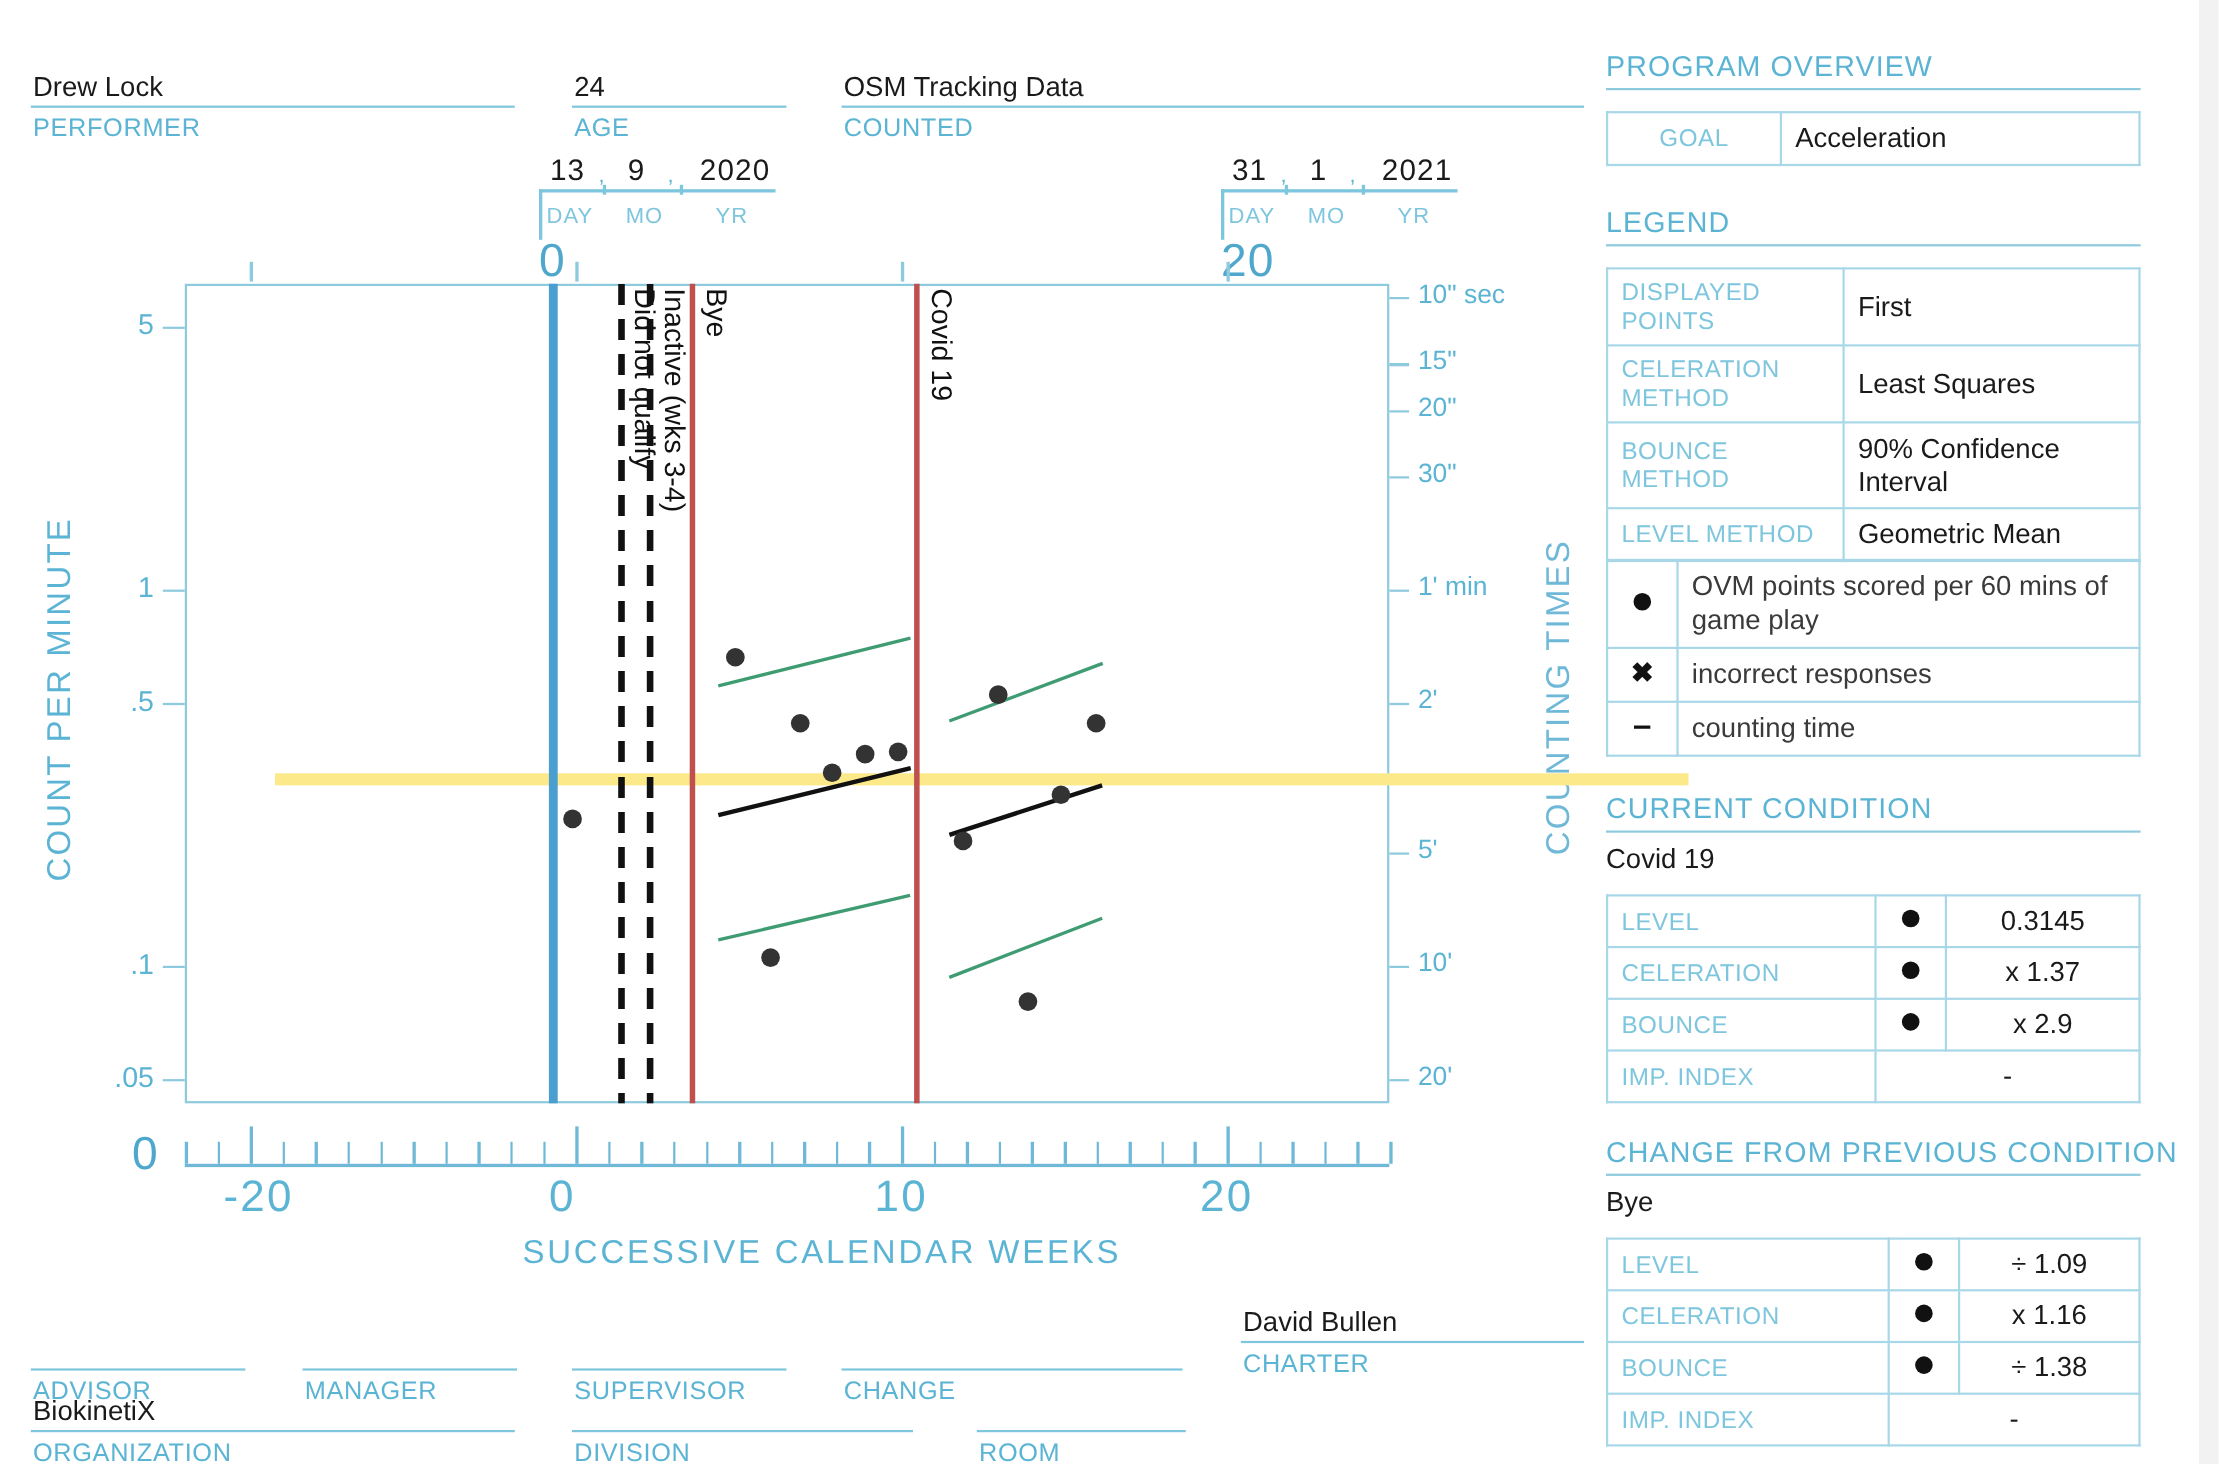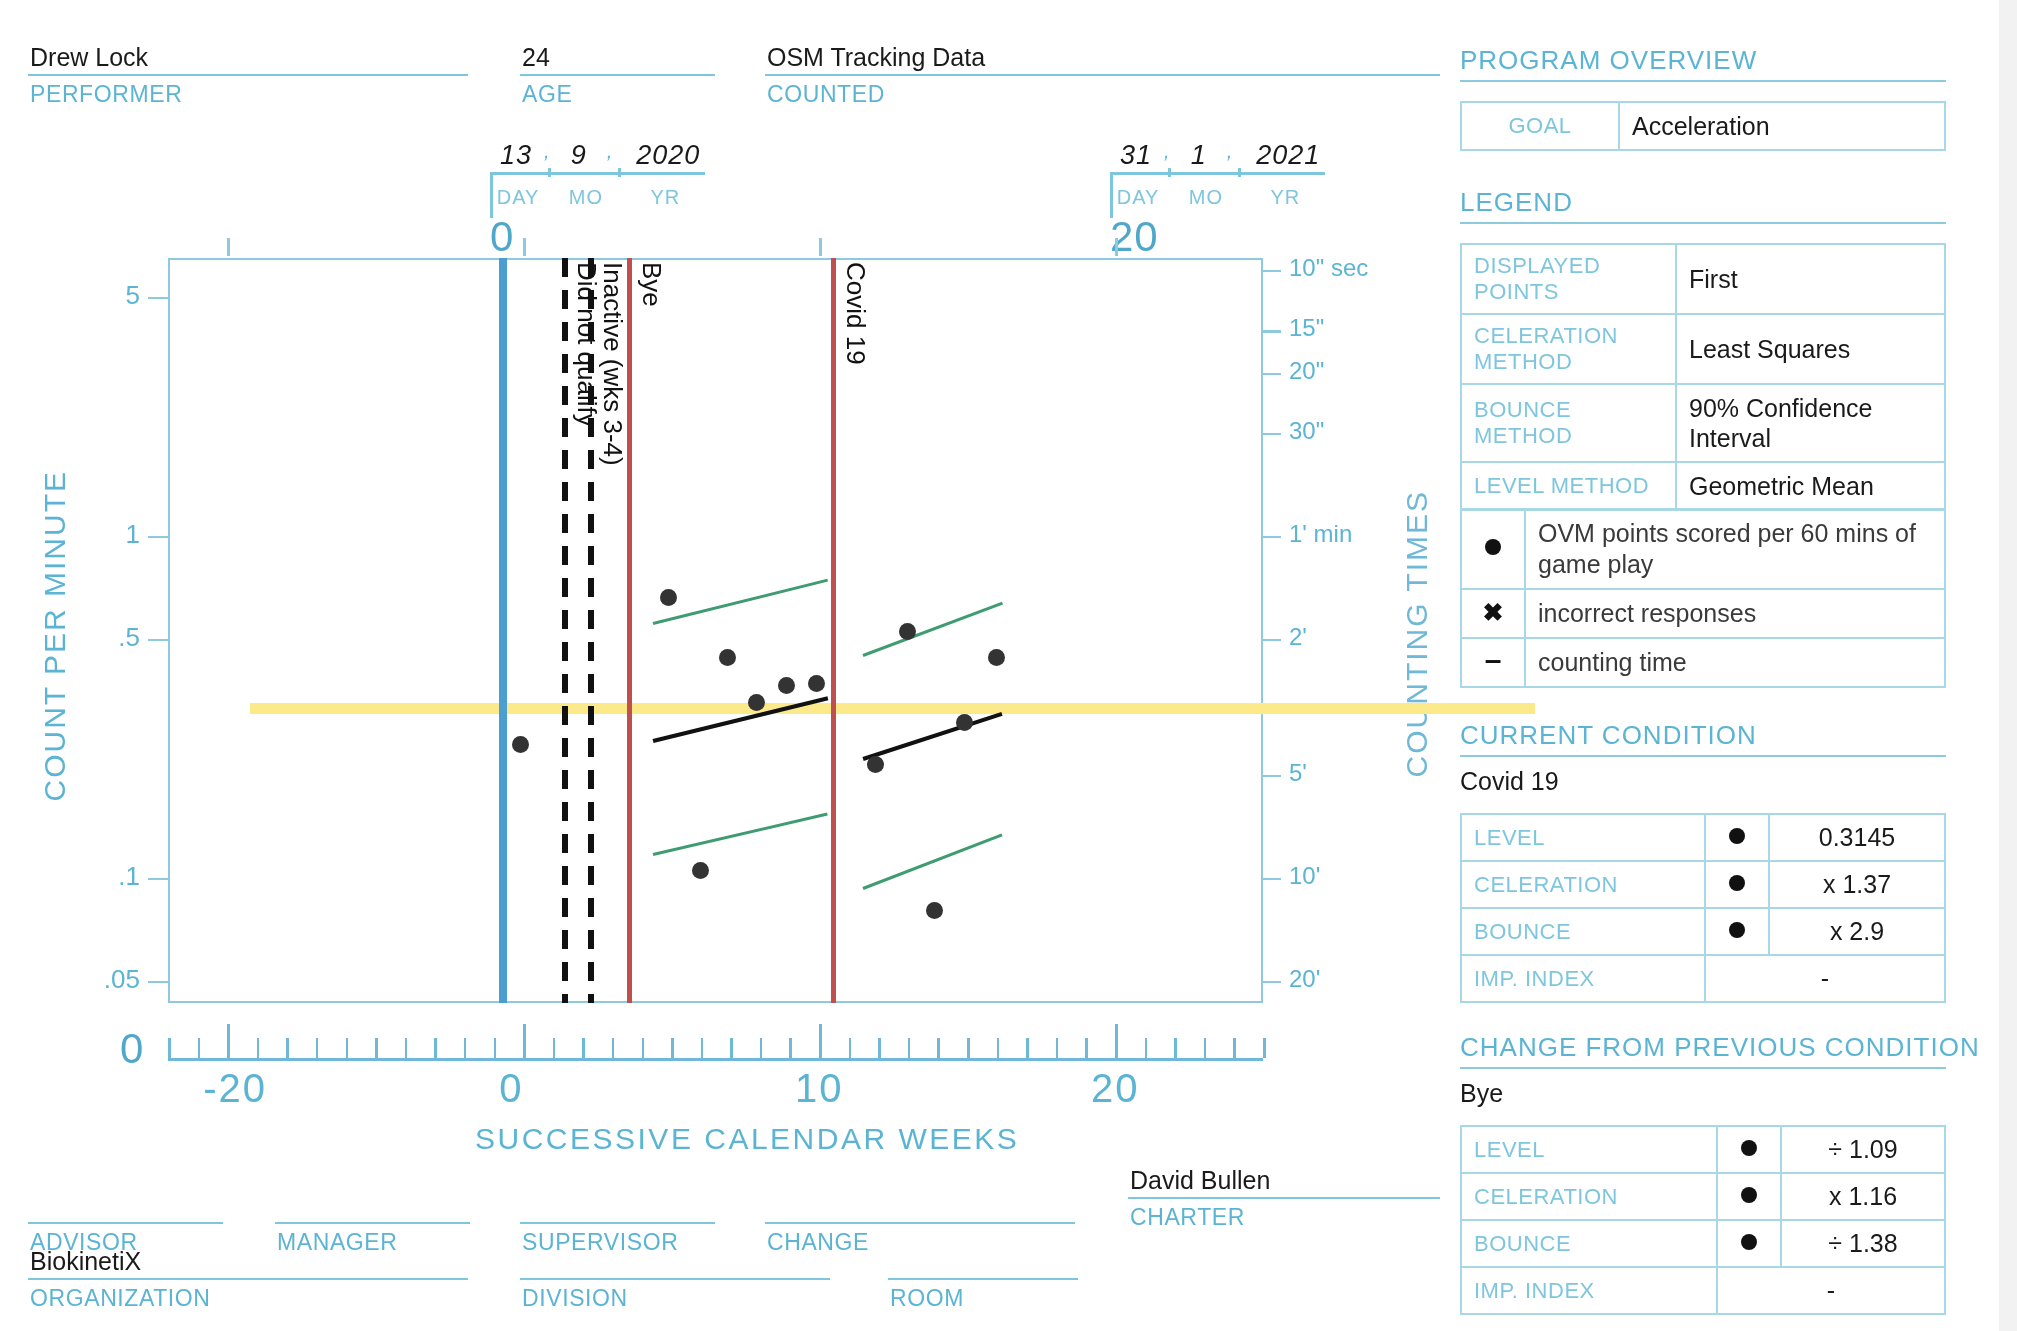--- a/index.html
+++ b/index.html
@@ -12,31 +12,31 @@
     overflow: hidden;
     color: #222;
   }
   .page { position:absolute; inset:0; background:#fff; }
   .right-strip { position:absolute; right:0; top:0; width:18px; height:100%; background:#f2f2f2; }
 
   
   .field { position:absolute; }
   .field .val {
     font-size: 25px; color:#1a1a1a; line-height:30px;
-    white-space:nowrap; padding-left:2px;
+    white-space:nowrap; padding-left:2px;margin-top:22px;
   }
   .field .rule { border-bottom:2.5px solid #7ec6dd; width:100%; margin-top:2px; }
   .field .lbl {
     font-size: 23px; color:#5bb4d4; letter-spacing:.6px;
     margin-top:5px; padding-left:2px; white-space:nowrap;
   }
 
   
   .dategroup { position:absolute; }
-  .dategroup .nums { display:flex; align-items:flex-start; font-size:27px; color:#1a1a1a; letter-spacing:1px;font-style:italic;}
+  .dategroup .nums { display:flex; align-items:flex-end; font-size:27px; color:#1a1a1a; letter-spacing:1px;}
   .dategroup .nums .d { width:58px; text-align:center; }
   .dategroup .nums .sep { width:12px; text-align:center; color:#5bb4d4; font-size:20px; }
   .dategroup .nums .y { width:82px; text-align:center;margin-left:16px; }
   .dategroup .bar { position:relative; height:12px; margin-top:1px; }
   .dategroup .bar .hline { position:absolute; left:0; right:0; top:0; height:2.5px; background:#7ec6dd; }
   .dategroup .bar .tick { position:absolute; top:-4px; width:2.5px; height:9px; background:#7ec6dd; }
   .dategroup .bar .ltick { position:absolute; top:0px; left:0; width:2.5px; height:46px; background:#7ec6dd; }
   .dategroup .subs { display:flex; font-size:20px; color:#7ec6dd; letter-spacing:1px; margin-top:2px;}
   .dategroup .subs span { text-align:center; }
   .dategroup .marker { font-size:42px; color:#4fa8cc; margin-top:8px; letter-spacing:1px; line-height:40px;}

